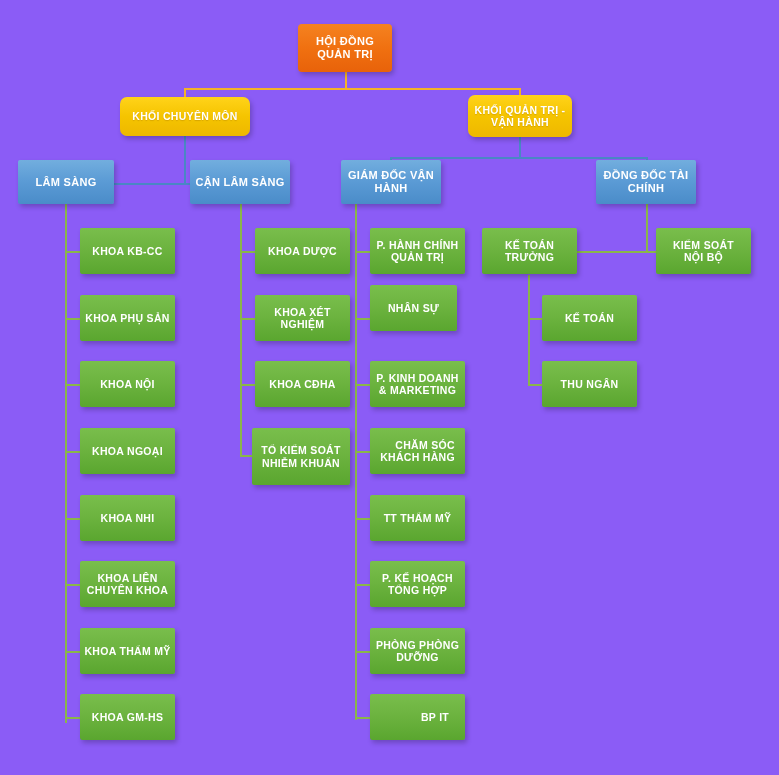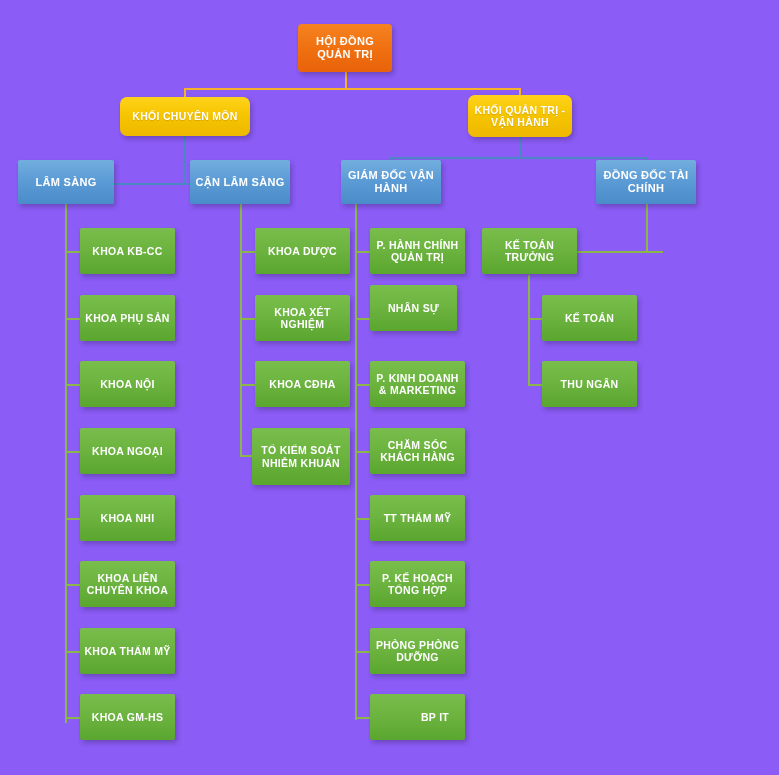--- a/index.html
+++ b/index.html
@@ -213,21 +213,21 @@
   </div>
   <div class="node node-unit" style="left:370px; top:285px; width:87px; height:46px;">
     <span>NHÂN SỰ</span>
   </div>
   <div class="node node-unit" style="left:370px; top:361px; width:95px; height:46px;">
     <span>
       <span>P. KINH DOANH</span><br>
       <span>&amp; MARKETING</span>
     </span>
   </div>
-  <div class="node node-unit" style="left:370px; top:428px; width:95px; height:46px;">
+  <div class="node node-unit" style="left:370px; top:428px; width:95px; height:46px;text-align:right;">
     <span>
       <span>CHĂM SÓC</span><br>
       <span>KHÁCH HÀNG</span>
     </span>
   </div>
   <div class="node node-unit" style="left:370px; top:495px; width:95px; height:46px;">
     <span>TT THẨM MỸ</span>
   </div>
   <div class="node node-unit" style="left:370px; top:561px; width:95px; height:46px;">
     <span>
@@ -244,20 +244,26 @@
   <div class="node node-unit" style="left:370px; top:694px; width:95px; height:46px;padding-left:39px;">
     <span>BP IT</span>
   </div>
 
   <div class="node node-unit" style="left:482px; top:228px; width:95px; height:46px;">
     <span>
       <span>KẾ TOÁN</span><br>
       <span>TRƯỞNG</span>
     </span>
   </div>
+  <div class="node node-unit" style="left:656px; top:228px; width:95px; height:46px;">
+    <span>
+      <span>KIỂM SOÁT</span><br>
+      <span>NỘI BỘ</span>
+    </span>
+  </div>
   <div class="node node-unit" style="left:542px; top:295px; width:95px; height:46px;">
     <span>KẾ TOÁN</span>
   </div>
   <div class="node node-unit" style="left:542px; top:361px; width:95px; height:46px;">
     <span>THU NGÂN</span>
   </div>
 
 </div>
 
 </body></html>

